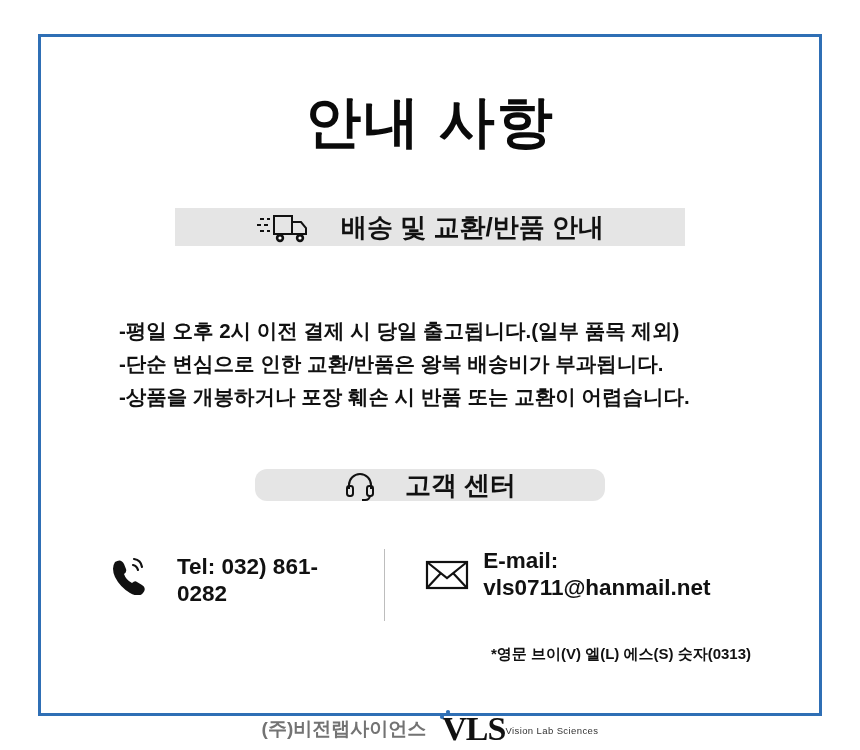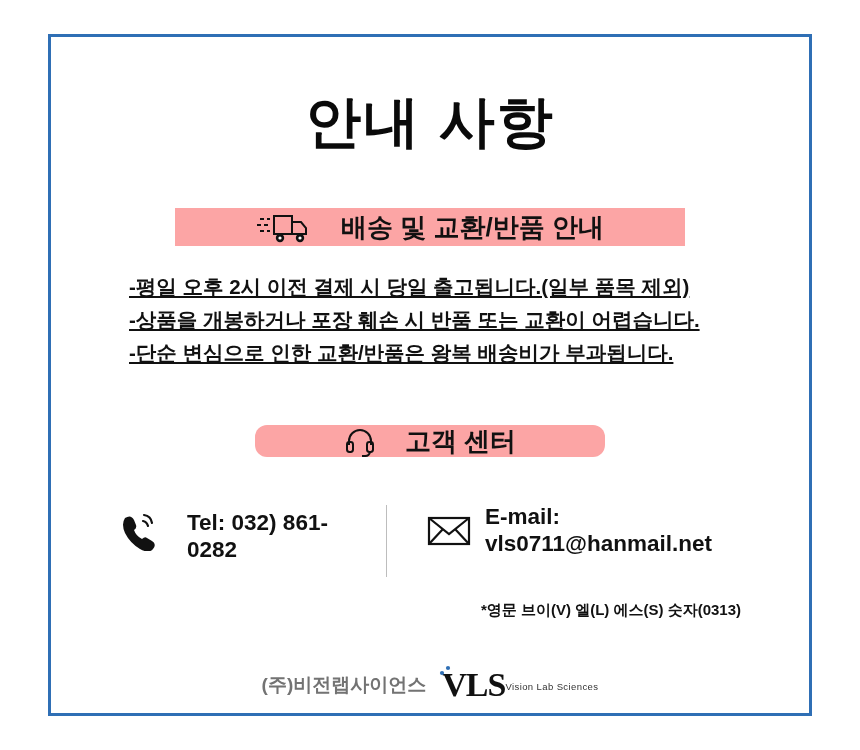--- a/index.html
+++ b/index.html
@@ -13,21 +13,21 @@
     font-family: "Liberation Sans", sans-serif;
     color: #111111;
     overflow: hidden;
   }
 
   .page {
     position: relative;
     width: 860px;
     height: 750px;
     box-sizing: border-box;
-    padding: 34px 48px;
+    padding: 34px 38px;
   }
 
   .notice-card {
     position: relative;
     box-sizing: border-box;
     width: 100%;
     height: 100%;
     border: 3px solid #2f6fb5;
     background: #ffffff;
     padding: 26px 40px 20px 40px;
@@ -42,21 +42,21 @@
     letter-spacing: 2px;
     line-height: 1.05;
     margin-top: 30px;
     margin-bottom: 0;
     text-align: center;
     color: #0a0a0a;
   }
 
   .section-band {
     margin-top: 56px;
-    background: #fca5a5;
+    background: #e5e5e5;
     width: 510px;
     height: 50px;
     display: flex;
     align-items: center;
     justify-content: center;
     gap: 29px;
   }
 
   .section-band.support {
     margin-top: 56px;
@@ -77,25 +77,24 @@
     align-items: center;
     justify-content: center;
   }
 
   .truck-icon { width: 56px; height: 38px; }
   .headset-icon { width: 32px; height: 32px; }
   .phone-icon { width: 40px; height: 42px; }
   .mail-icon { width: 44px; height: 32px; }
 
   .bullet-list {
-    margin-top: 24px;
+    margin-top: 68px;
     width: 100%;
     padding-left: 38px;
     box-sizing: border-box;
-    text-decoration: underline;
   }
 
   .bullet-line {
     font-size: 20.5px;
     font-weight: 700;
     line-height: 1.62;
     color: #111111;
     white-space: nowrap;
   }
 
@@ -227,22 +226,22 @@
             <circle cx="24" cy="30" r="1.6" fill="#ffffff" stroke="none"></circle>
             <circle cx="44" cy="30" r="1.6" fill="#ffffff" stroke="none"></circle>
           </g>
         </svg>
       </span>
       <span class="section-band-label">배송 및 교환/반품 안내</span>
     </div>
 
     <div class="bullet-list">
       <div class="bullet-line">-평일 오후 2시 이전 결제 시 당일 출고됩니다.(일부 품목 제외)</div>
+      <div class="bullet-line">-단순 변심으로 인한 교환/반품은 왕복 배송비가 부과됩니다.</div>
       <div class="bullet-line">-상품을 개봉하거나 포장 훼손 시 반품 또는 교환이 어렵습니다.</div>
-      <div class="bullet-line">-단순 변심으로 인한 교환/반품은 왕복 배송비가 부과됩니다.</div>
     </div>
 
     <div class="section-band support">
       <span class="icon headset-icon">
         <svg viewBox="0 0 32 32" width="32" height="32" aria-hidden="true">
           <g fill="none" stroke="#111111" stroke-width="2">
             <path d="M5 20 V16 a11 11 0 0 1 22 0 V20"></path>
             <rect x="3" y="17" width="6" height="10" rx="2.4"></rect>
             <rect x="23" y="17" width="6" height="10" rx="2.4"></rect>
             <path d="M26 27 a5 5 0 0 1 -5 4 h-3"></path>

